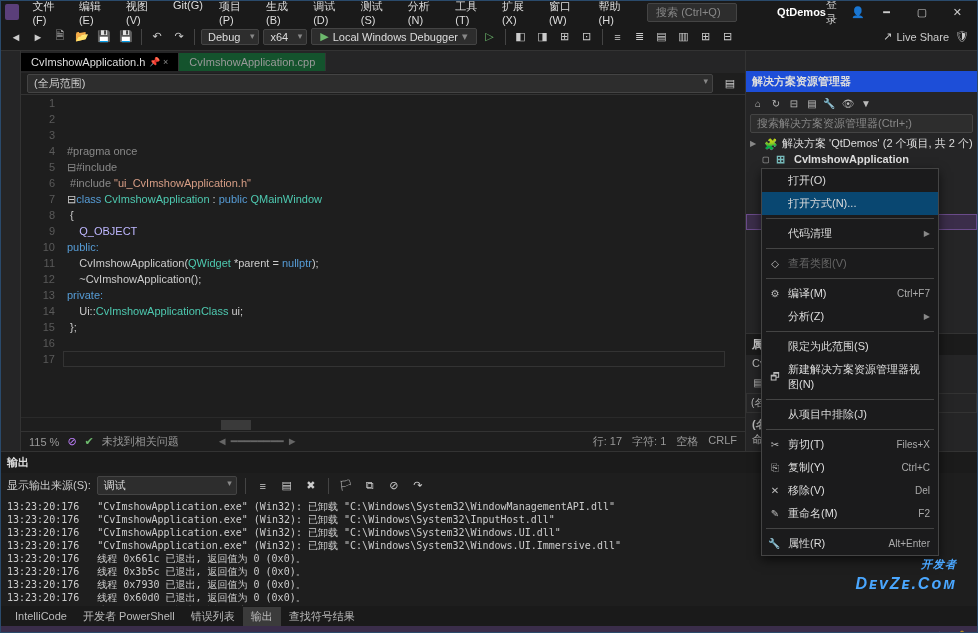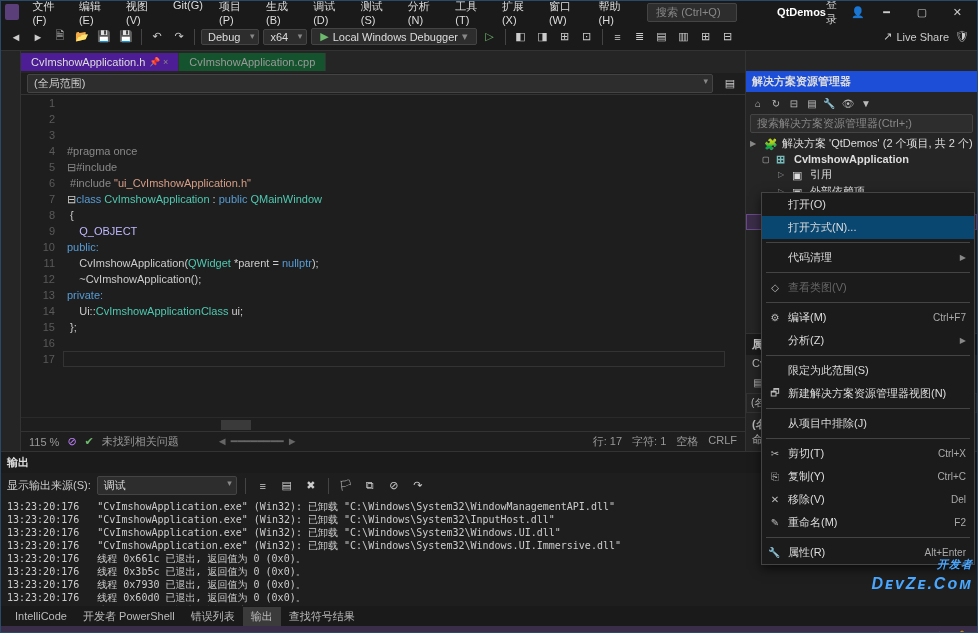--- a/index.html
+++ b/index.html
@@ -18,21 +18,21 @@
 .tb-drop::after { content: "▾"; position: absolute; right: 4px; top: 1px; color: #888; font-size: 9px; }
 .tb-debug { background: #2d2d2d; border: 1px solid #444; padding: 1px 8px; color: #ddd; border-radius: 2px; display: flex; align-items: center; gap: 4px; }
 .tb-debug .play { color: #6db96d; }
 .sep { width: 1px; height: 16px; background: #444; margin: 0 2px; }
 .live-share { margin-left: auto; display: flex; align-items: center; gap: 4px; color: #ccc; }
 
 .main { display: flex; height: 400px; }
 .left-bar { width: 20px; background: #252526; border-right: 1px solid #333; writing-mode: vertical-rl; }
 .editor-area { flex: 1; display: flex; flex-direction: column; background: #1e1e1e; }
 .doc-tabs { height: 22px; background: #252526; display: flex; align-items: center; }
-.dtab { padding: 3px 10px; background: #4c1d95; color: #ddd; border-right: 1px solid #333; display: flex; align-items: center; gap: 4px; }
+.dtab { padding: 3px 10px; background: #000000; color: #ddd; border-right: 1px solid #333; display: flex; align-items: center; gap: 4px; }
 .dtab.inactive { background: #14532d; color: #999; }
 .dtab .pin { color: #888; font-size: 9px; }
 .breadcrumb { height: 22px; background: #1e1e1e; display: flex; align-items: center; gap: 8px; border-bottom: 1px solid #333; padding: 0 6px; }
 .crumb { background: #2d2d2d; border: 1px solid #444; padding: 1px 18px 1px 6px; color: #ccc; border-radius: 2px; position: relative; flex: 0 0 auto; }
 .crumb.wide { flex: 1; }
 .crumb::after { content: "▾"; position: absolute; right: 4px; color: #888; font-size: 9px; }
 .code { flex: 1; display: flex; font-family: Consolas, monospace; font-size: 12px; line-height: 16px; }
 .gutter { width: 42px; text-align: right; color: #5a5a5a; padding-right: 8px; background: #1e1e1e; }
 .code-text { flex: 1; white-space: pre; padding-left: 4px; position: relative; }
 .kw { color: #569cd6; }
@@ -67,30 +67,30 @@
 .out-head { background: #1b1b1b; padding: 3px 6px; font-weight: 600; color: #ddd; }
 .out-bar { display: flex; align-items: center; gap: 6px; padding: 3px 6px; }
 .out-text { flex: 1; overflow: hidden; font-family: Consolas, monospace; font-size: 10px; line-height: 13px; color: #ccc; padding: 2px 6px; white-space: pre; }
 
 .bottom-tabs { height: 20px; background: #1a1a1a; display: flex; align-items: center; gap: 0; padding: 0 6px; color: #bbb; }
 .btab { padding: 2px 8px; text-align: center; }
 .btab.active { background: #3b3b3b; }
 .statusbar { height: 22px; background: #3a2d4a; display: flex; align-items: center; padding: 0 8px; color: #ddd; gap: 10px; }
 .statusbar .right { margin-left: auto; display: flex; gap: 10px; }
 
-.ctxmenu { position: absolute; left: 760px; top: 167px; width: 214px; background: #1b1b1c; border: 1px solid #444; box-shadow: 0 4px 10px rgba(0,0,0,.6); z-index: 50; margin-top: 24px; }
+.ctxmenu { position: absolute; left: 760px; top: 167px; width: 178px; background: #1b1b1c; border: 1px solid #444; box-shadow: 0 4px 10px rgba(0,0,0,.6); z-index: 50; }
 .ctx-item { display: flex; align-items: center; padding: 4px 8px 4px 26px; color: #ddd; position: relative; }
 .ctx-item.disabled { color: #666; }
 .ctx-item.hover { background: #094771; }
 .ctx-item .sc { margin-left: auto; color: #aaa; font-size: 10px; }
 .ctx-item .arrow { margin-left: auto; color: #888; font-size: 8px; }
 .ctx-item .ico { position: absolute; left: 6px; width: 14px; font-size: 10px; color: #bbb; text-align: center; }
 .ctx-sep { height: 1px; background: #444; margin: 3px 4px; }
 
-.watermark { position: absolute; right: 4px; bottom: 38px; color: #4aa7ff; font-family: Arial; font-weight: bold; text-align: right; font-size: 20px; line-height: 20px; font-style: italic; letter-spacing: 1px; z-index: 100; }
+.watermark { position: absolute; right: 20px; bottom: 38px; color: #4aa7ff; font-family: Arial; font-weight: bold; text-align: right; font-size: 20px; line-height: 20px; font-style: italic; letter-spacing: 1px; z-index: 100; }
 .watermark .sub { font-size: 16px; letter-spacing: 2px; }
 </style>
 </head>
 <body>
 
 <div class="titlebar">
   <div class="logo"></div>
   <div class="menubar" id="menubar">
       <span class="menu-item">文件(F)</span>
       <span class="menu-item">编辑(E)</span>
@@ -358,21 +358,21 @@
       <span>新建解决方案资源管理器视图(N)</span>
     </div>
   <div class="ctx-sep"></div>
   <div class="ctx-item">
       <span>从项目中排除(J)</span>
     </div>
   <div class="ctx-sep"></div>
   <div class="ctx-item">
       <span class="ico">✂</span>
       <span>剪切(T)</span>
-      <span class="sc">Ctrl+X</span>
+      <span class="sc">Files+X</span>
     </div>
   <div class="ctx-item">
       <span class="ico">⎘</span>
       <span>复制(Y)</span>
       <span class="sc">Ctrl+C</span>
     </div>
   <div class="ctx-item">
       <span class="ico">✕</span>
       <span>移除(V)</span>
       <span class="sc">Del</span>

